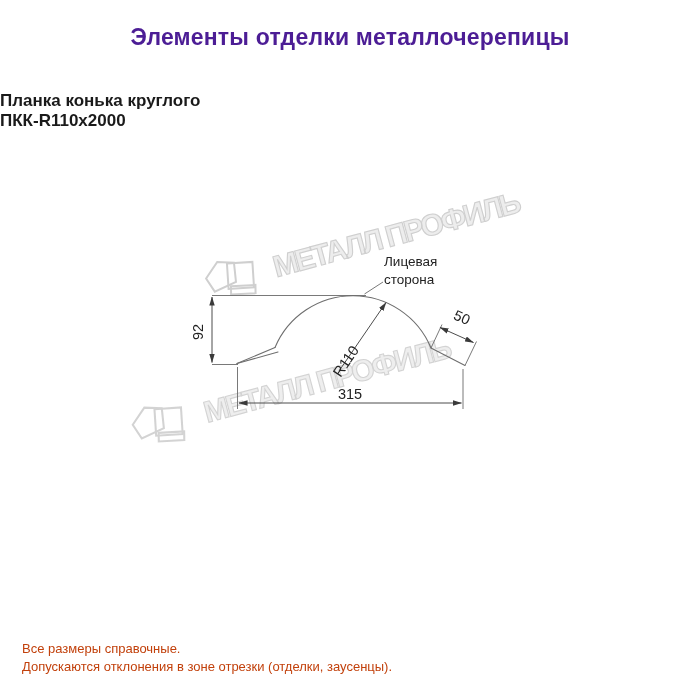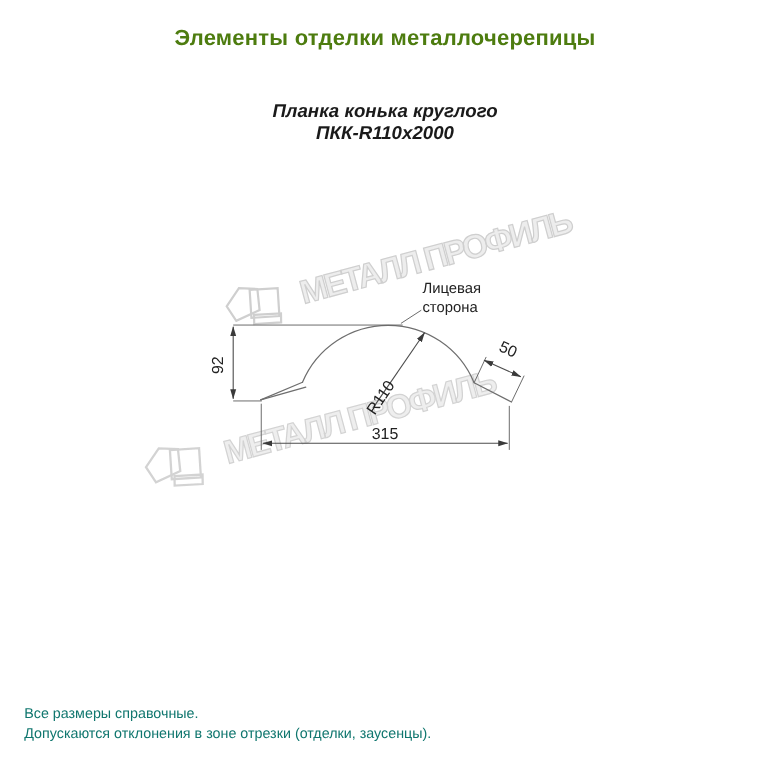--- a/index.html
+++ b/index.html
@@ -1,33 +1,33 @@
 <!DOCTYPE html>
 <html><head>
 <meta charset="utf-8">
 <style>
   html,body{margin:0;padding:0;background:#ffffff;}
   .page{position:relative;width:700px;height:700px;background:#ffffff;overflow:hidden;
         font-family:"Liberation Sans", sans-serif;color:#1c1c1c;}
   .title{position:absolute;top:24px;left:0;width:100%;text-align:center;
-         font-size:20px;font-weight:bold;letter-spacing:0.2px;color:#4d7c0f;}
-  .subtitle{position:absolute;top:91px;left:0;width:100%;text-align:center;
-            font-size:17px;font-weight:bold;line-height:20px;color:#1a1a1a;font-style:italic;}
+         font-size:23px;font-weight:bold;letter-spacing:0.2px;color:#4c1d95;}
+  .subtitle{position:absolute;top:91px;left:0;width:100%;
+            font-size:17px;font-weight:bold;line-height:20px;color:#1a1a1a;}
   .wm{position:absolute;display:flex;align-items:center;gap:7px;
       transform-origin:left center;pointer-events:none;}
   .wm1{left:205px;top:262px;transform:rotate(-15deg);}
   .wm2{left:130px;top:408px;transform:rotate(-15deg);opacity:0.9;}
   .wm-text{font-size:30px;font-weight:bold;letter-spacing:-2.5px;white-space:nowrap;
            color:#ededed;-webkit-text-stroke:1.1px #cfcfcf;}
   .wm-logo{flex:0 0 auto;}
   .drawing{position:absolute;left:0;top:0;width:700px;height:700px;}
   .drawing text{font-family:"Liberation Sans", sans-serif;fill:#222222;}
   .dimtxt{font-size:14.5px;}
   .lbltxt{font-size:13.5px;}
-  .notes{position:absolute;left:22px;top:640px;font-size:13px;line-height:18px;color:#0f766e;}
+  .notes{position:absolute;left:22px;top:640px;font-size:13px;line-height:18px;color:#c2410c;}
 </style>
 </head>
 <body>
 
 <div class="page">
 
   <div class="title">Элементы отделки металлочерепицы</div>
 
   <div class="subtitle">
     <div>Планка конька круглого</div>

